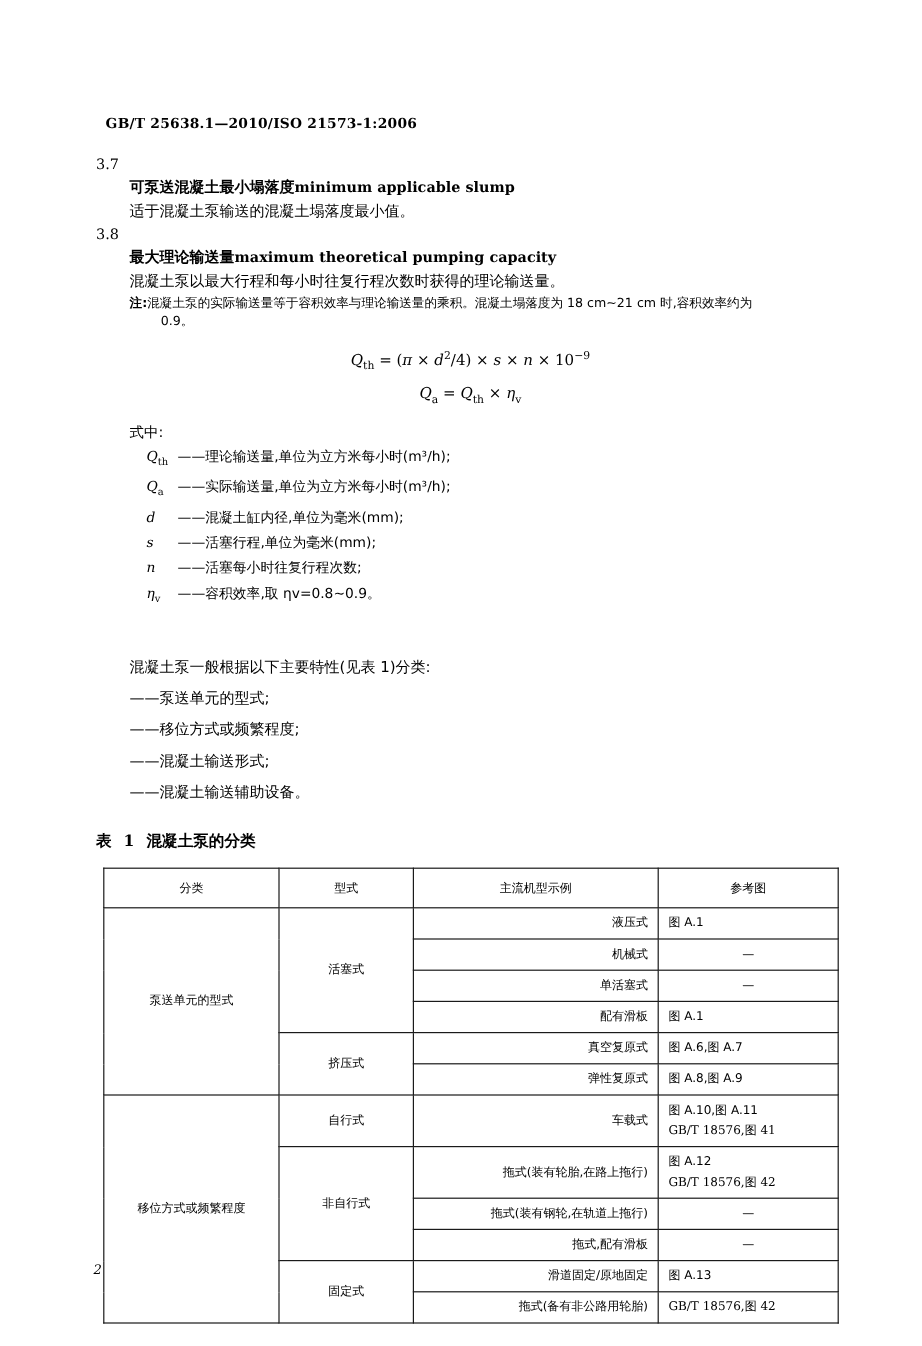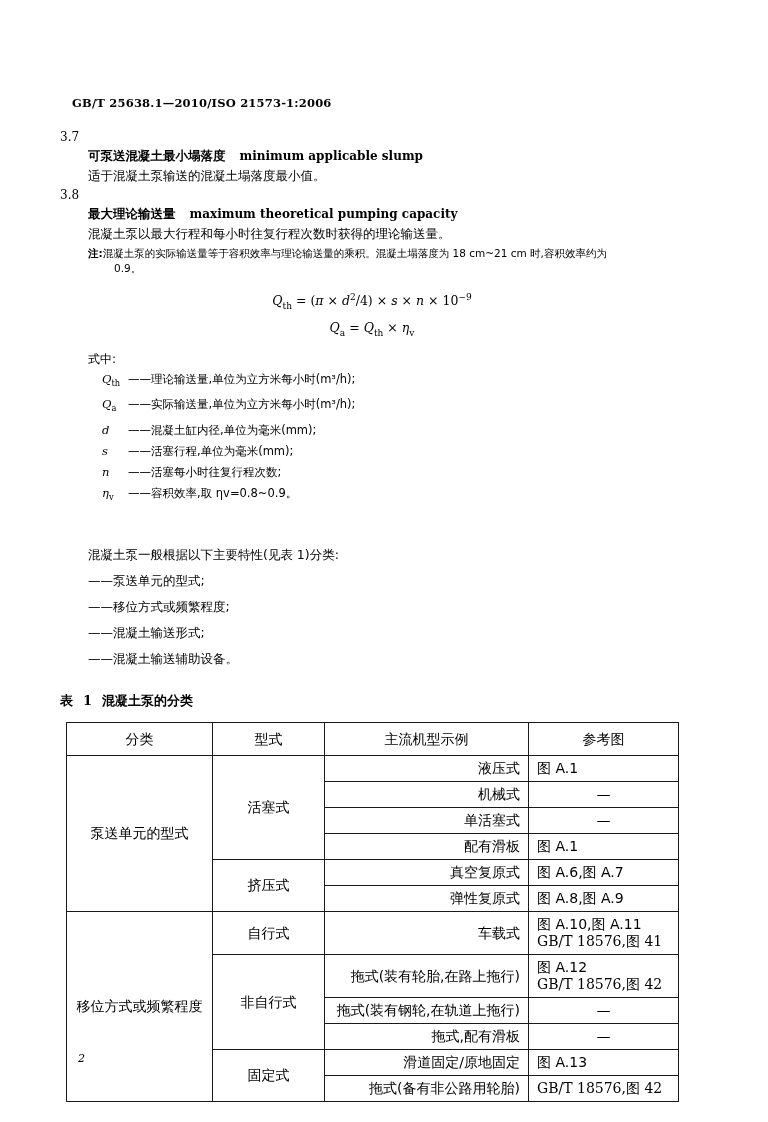--- a/index.html
+++ b/index.html
@@ -16,33 +16,33 @@
     width: 768px;
     height: 1122px;
     background: #ffffff;
     overflow: hidden;
     box-sizing: border-box;
   }
 
   
   .running-header {
     position: absolute;
-    left: 72px;
+    left: 88px;
     top: 96px;
     font-family: "DejaVu Serif", "Liberation Serif", serif;
     font-weight: bold;
     font-size: 11.5px;
     letter-spacing: 0.2px;
     white-space: nowrap;
   }
 
   
   .body-area {
     position: absolute;
-    left: 60px;
+    left: 80px;
     top: 128px;
     width: 624px;
   }
 
   .clause-num {
     font-family: "DejaVu Serif", "Liberation Serif", serif;
     font-size: 12px;
     margin: 0;
     padding: 0;
     line-height: 18px;
@@ -51,21 +51,20 @@
     margin: 0 0 0 28px;
     padding: 0;
     font-size: 12.5px;
     font-weight: bold;
     line-height: 20px;
     white-space: nowrap;
   }
   .term-line .en {
     font-family: "DejaVu Serif", "Liberation Serif", serif;
     font-weight: bold;
-    margin-left: 14px;
     font-size: 12px;
   }
   .def-line {
     margin: 0 0 0 28px;
     padding: 0;
     font-size: 12.5px;
     line-height: 20px;
   }
   .note-line {
     margin: 2px 0 0 28px;
@@ -152,21 +151,21 @@
     margin: 0 10px;
   }
   table.cls {
     border-collapse: collapse;
     width: 612px;
     margin: 10px 0 0 6px;
     table-layout: fixed;
   }
   table.cls th, table.cls td {
     border: 1px solid #1a1a1a;
-    font-size: 14px;
+    font-size: 10px;
     padding: 4px 8px;
     font-weight: normal;
     vertical-align: middle;
     line-height: 17px;
   }
   table.cls th {
     text-align: center;
     height: 24px;
   }
   td.c-cat, td.c-type { text-align: center; }

